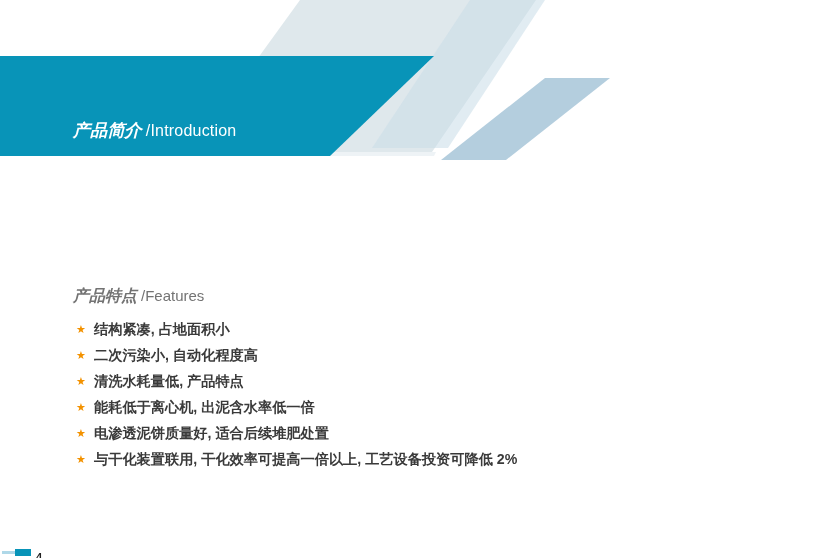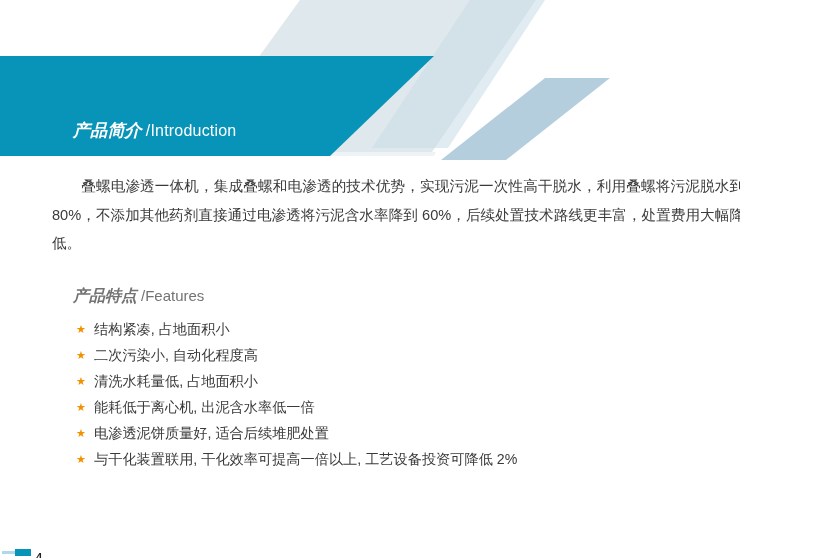--- a/index.html
+++ b/index.html
@@ -115,20 +115,21 @@
     line-height: 26px;
     width: 18px;
     flex: 0 0 18px;
     text-align: left;
   }
   #features-list li .feature-text {
     font-size: 14.2px;
     line-height: 26px;
     color: #3a3a3a;
     white-space: nowrap;
+    font-weight: bold;
   }
 
   
   #footer-decoration {
     position: absolute;
     left: 0;
     bottom: 0;
     width: 120px;
     height: 14px;
   }
@@ -177,38 +178,37 @@
       <polygon points="545,78 610,78 506,160 441,160" fill="#B4CEDE"></polygon>
 
       <polygon points="0,56 434,56 330,156 0,156" fill="#0894B8"></polygon>
     </svg>
 
     <div id="header-title">
       <span class="cn">产品简介</span><span class="en">/Introduction</span>
     </div>
   </div>
 
-  <div id="intro-paragraph">叠螺电渗透一体机，集成叠螺和电渗透的技术优势，实现污泥一次性高干脱水，利用叠螺将污泥脱水到 80%，不添加其他药剂直接通过电渗透将污泥含水率降到 60%，后续处置技术路线更丰富，处置费用大幅降低。</div>
 
   <div id="features-heading">
     <span class="cn">产品特点</span><span class="en">/Features</span>
   </div>
 
   <ul id="features-list">
     <li>
       <span class="star">★</span>
       <span class="feature-text">结构紧凑, 占地面积小</span>
     </li>
     <li>
       <span class="star">★</span>
       <span class="feature-text">二次污染小, 自动化程度高</span>
     </li>
     <li>
       <span class="star">★</span>
-      <span class="feature-text">清洗水耗量低, 占地面积小</span>
+      <span class="feature-text">清洗水耗量低, 产品特点</span>
     </li>
     <li>
       <span class="star">★</span>
       <span class="feature-text">能耗低于离心机, 出泥含水率低一倍</span>
     </li>
     <li>
       <span class="star">★</span>
       <span class="feature-text">电渗透泥饼质量好, 适合后续堆肥处置</span>
     </li>
     <li>

